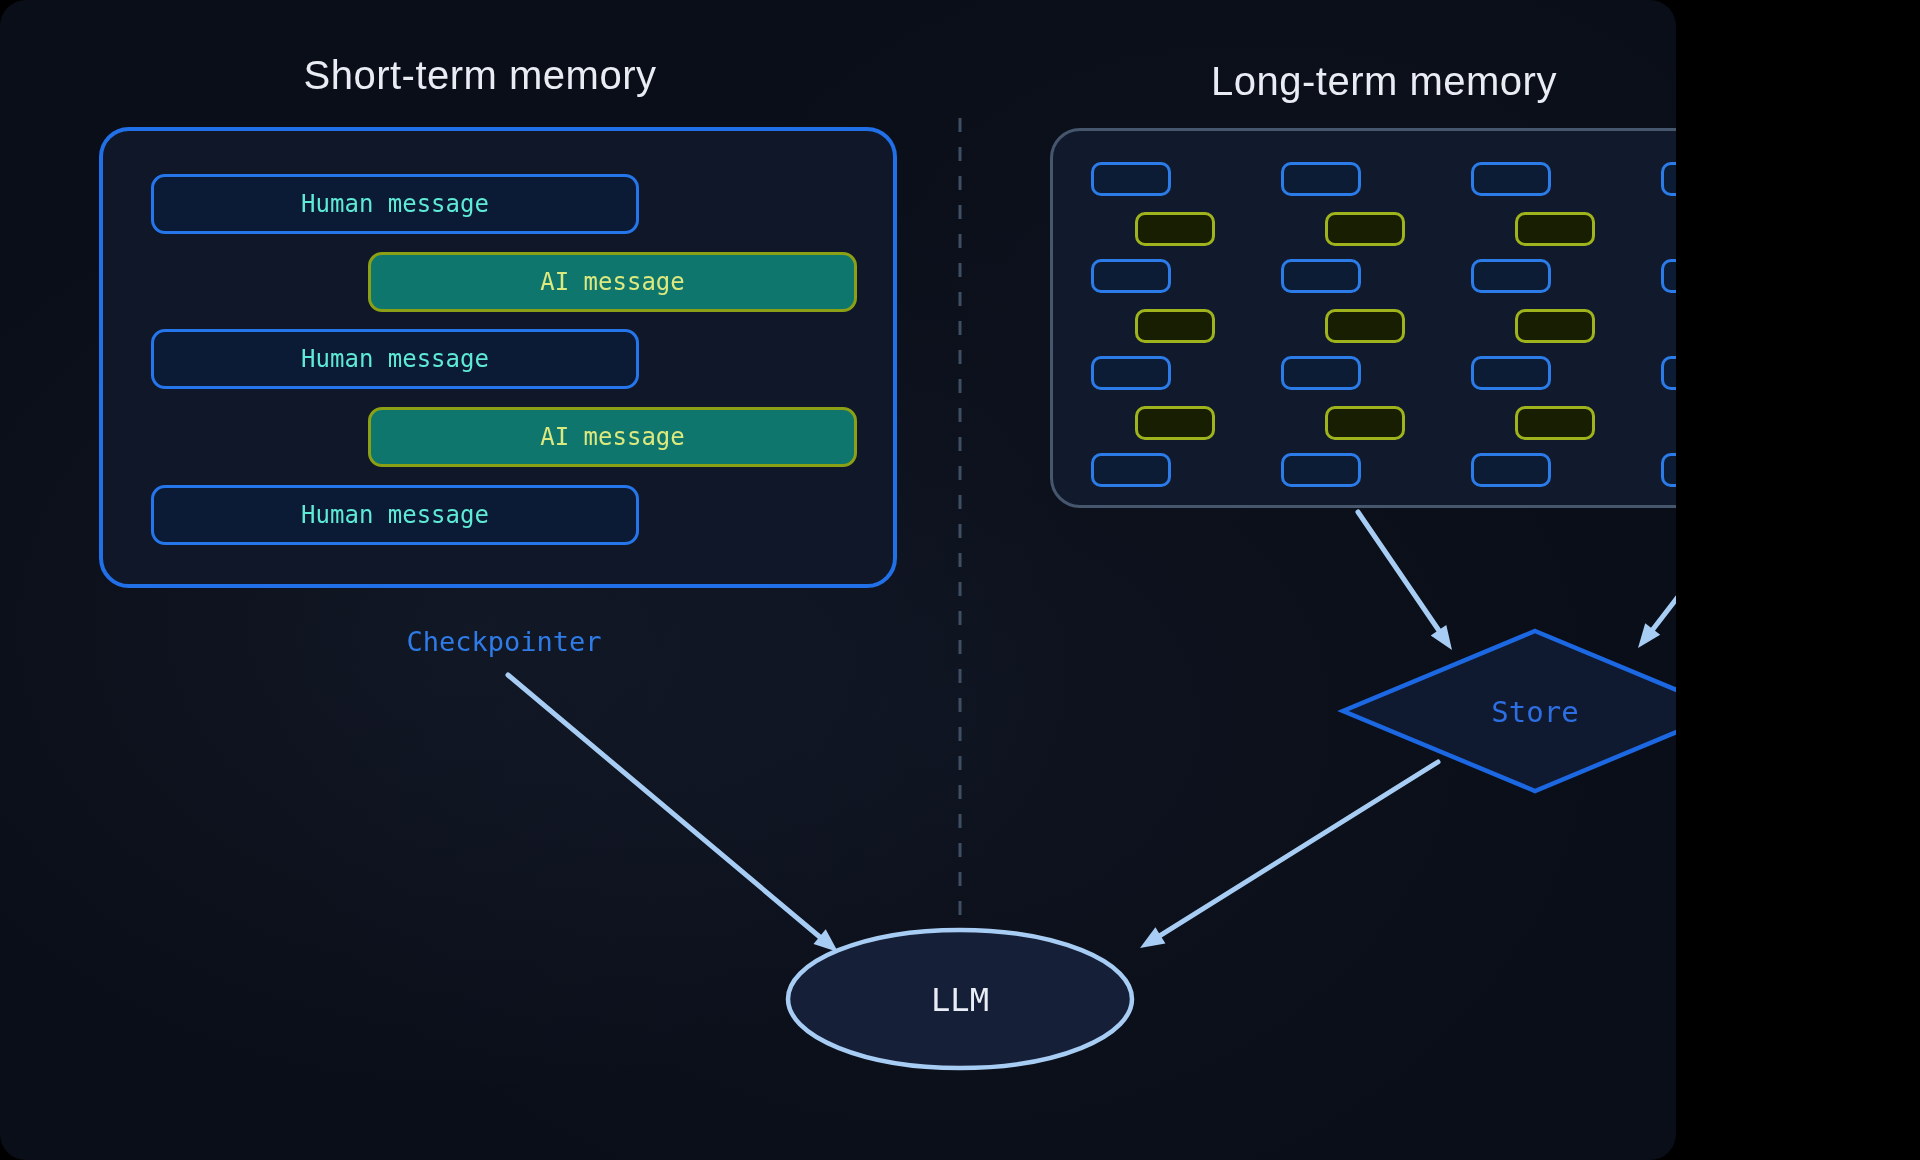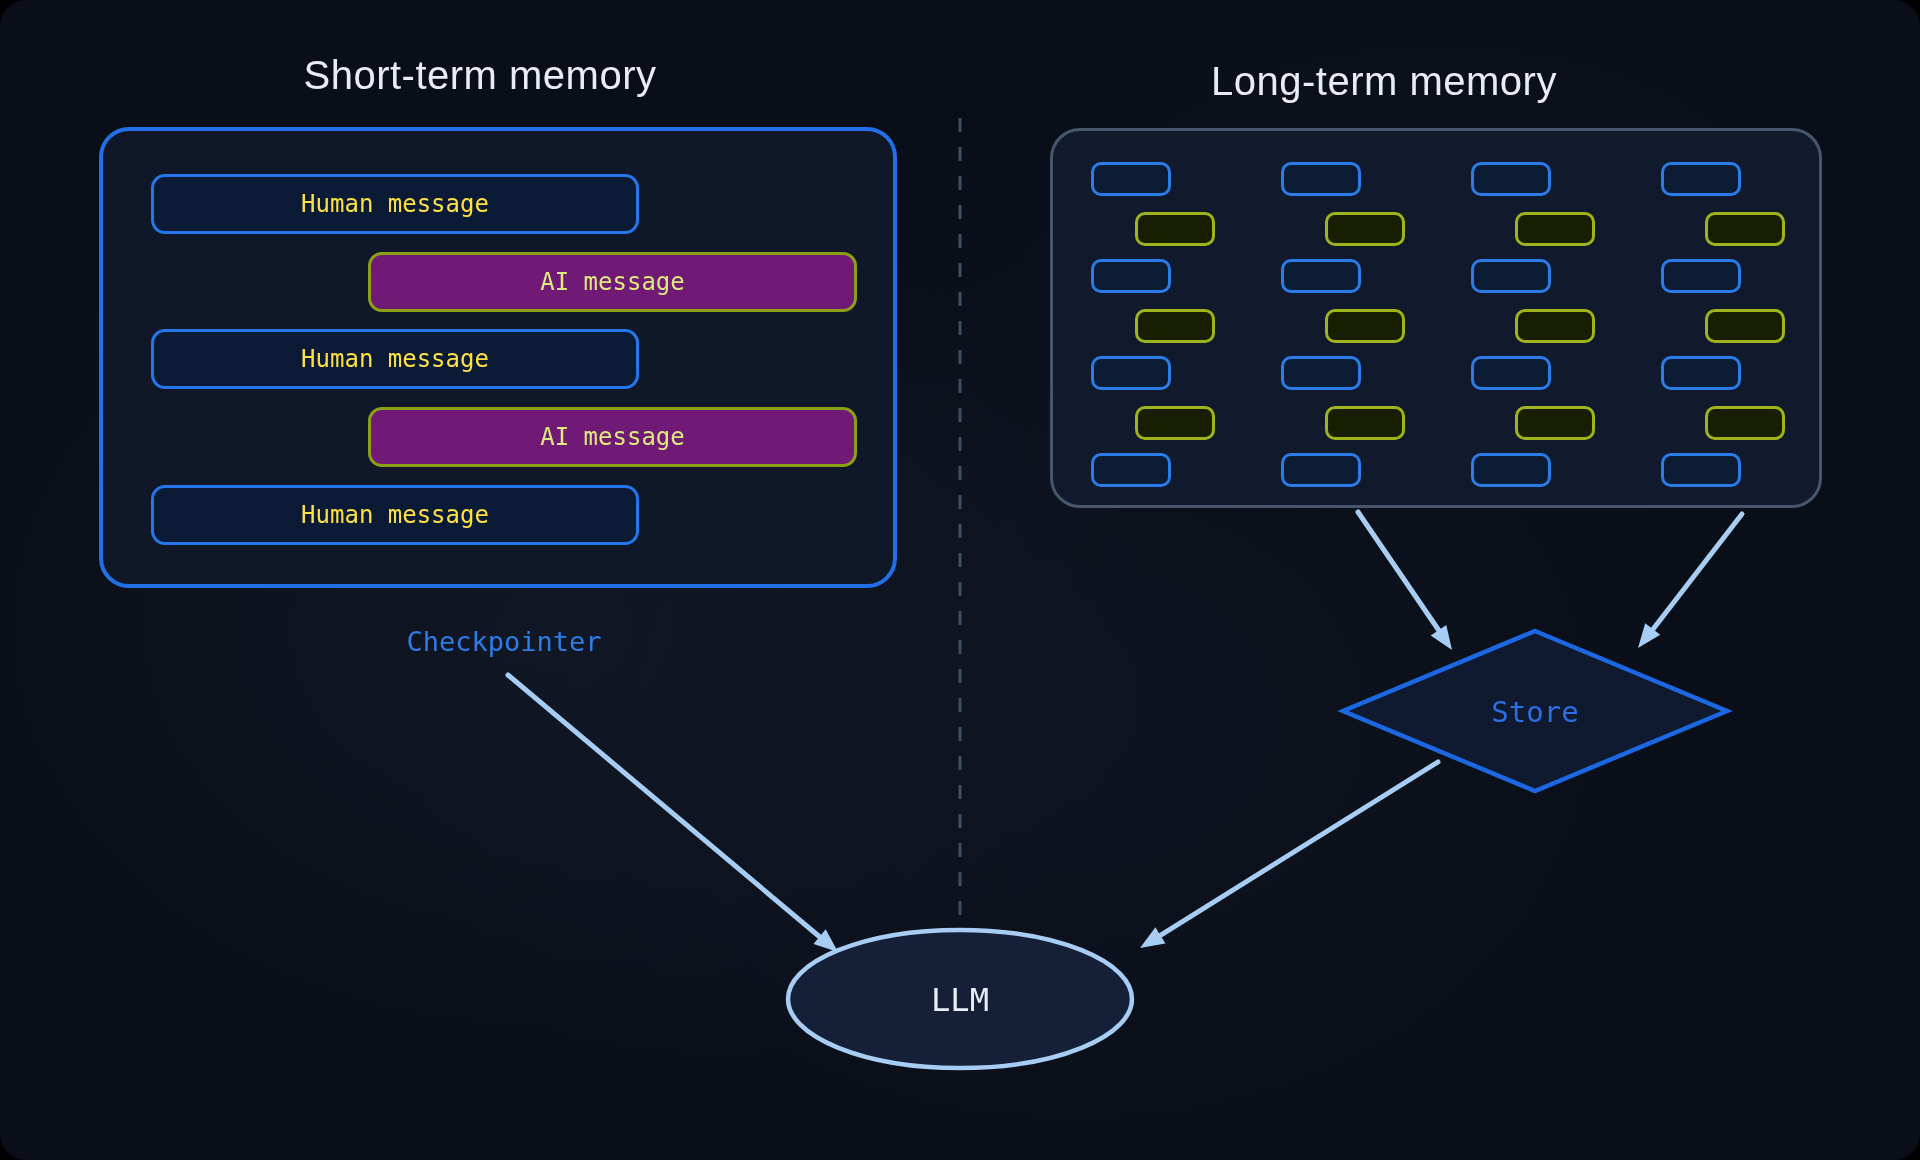--- a/index.html
+++ b/index.html
@@ -1,17 +1,17 @@
 <!DOCTYPE html>
 <html><head>
 <meta charset="utf-8">
 <style>
   html,body{margin:0;padding:0;background:#000;}
   .canvas{
-    position:relative;width:1920px;height:1160px;overflow:hidden;
+    position:relative;width:1676px;height:1160px;overflow:hidden;
     border-radius:26px;
     background:
       radial-gradient(1000px 760px at 28% 54%, rgba(95,125,175,0.075), rgba(0,0,0,0) 62%),
       radial-gradient(1100px 850px at 56% 62%, rgba(80,110,160,0.055), rgba(0,0,0,0) 62%),
       radial-gradient(900px 500px at 75% 20%, rgba(70,100,150,0.04), rgba(0,0,0,0) 60%),
       #0a0e18;
     font-family:"Liberation Sans", sans-serif;
   }
   .title{
     position:absolute;text-align:center;color:#e9ecf3;font-size:40px;line-height:48px;
@@ -28,22 +28,22 @@
   #right-panel{
     left:1050px;top:128px;width:772px;height:380px;
     border:3px solid #46566c;border-radius:30px;background:#111a2c;
   }
 
   .bubble{
     position:absolute;height:60px;box-sizing:border-box;border-radius:14px;
     display:flex;align-items:center;justify-content:center;
     font-family:"DejaVu Sans Mono", monospace;font-size:24px;
   }
-  .bubble.human{left:48px;width:488px;border:3px solid #2576eb;background:#0b1b36;color:#fde047;}
-  .bubble.ai{left:265px;width:489px;border:3px solid #8ba015;background:#701a75;color:#dce97e;}
+  .bubble.human{left:48px;width:488px;border:3px solid #2576eb;background:#0b1b36;color:#5eead4;}
+  .bubble.ai{left:265px;width:489px;border:3px solid #8ba015;background:#0f766e;color:#dce97e;}
 
   .pill{position:absolute;width:80px;height:34px;box-sizing:border-box;border-radius:10px;}
   .pill-blue{border:3px solid #2b7ce9;background:#0c1c34;}
   .pill-yellow{border:3px solid #9fb41c;background:#171e02;}
 
   .caption{
     position:absolute;left:304px;top:626px;width:400px;text-align:center;
     font-family:"DejaVu Sans Mono", monospace;font-size:27px;color:#2f7ce9;
   }
 

